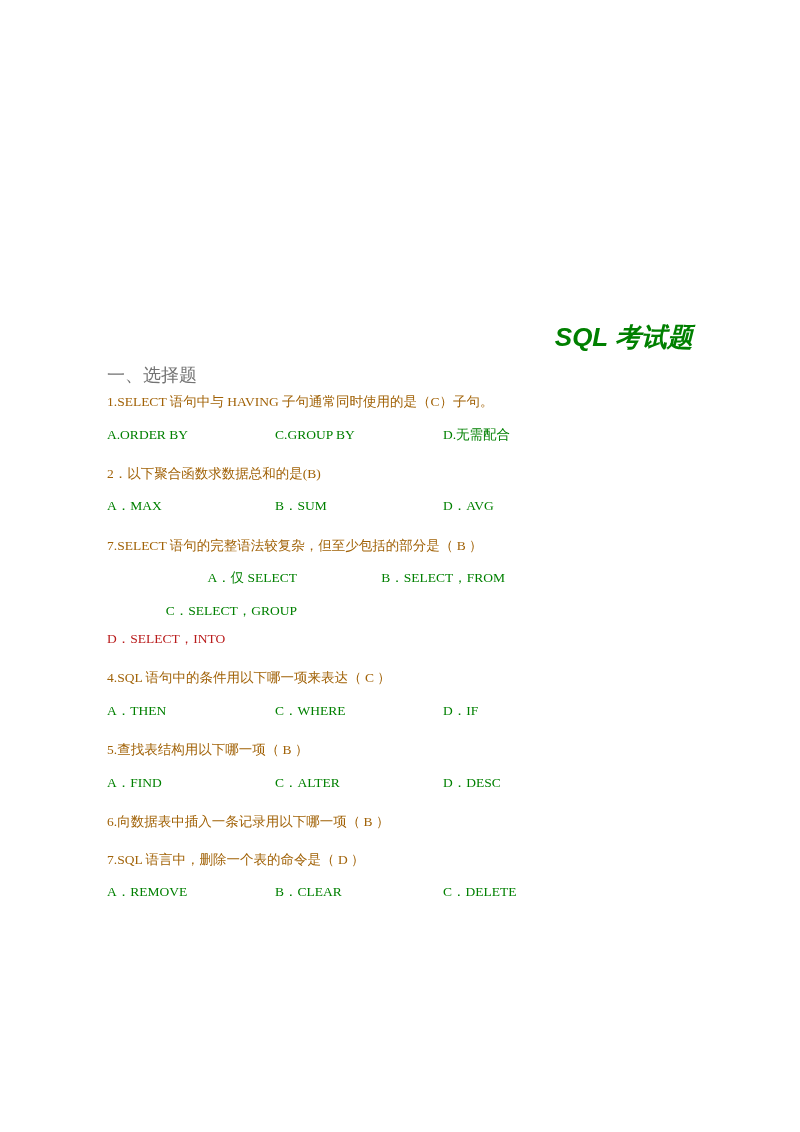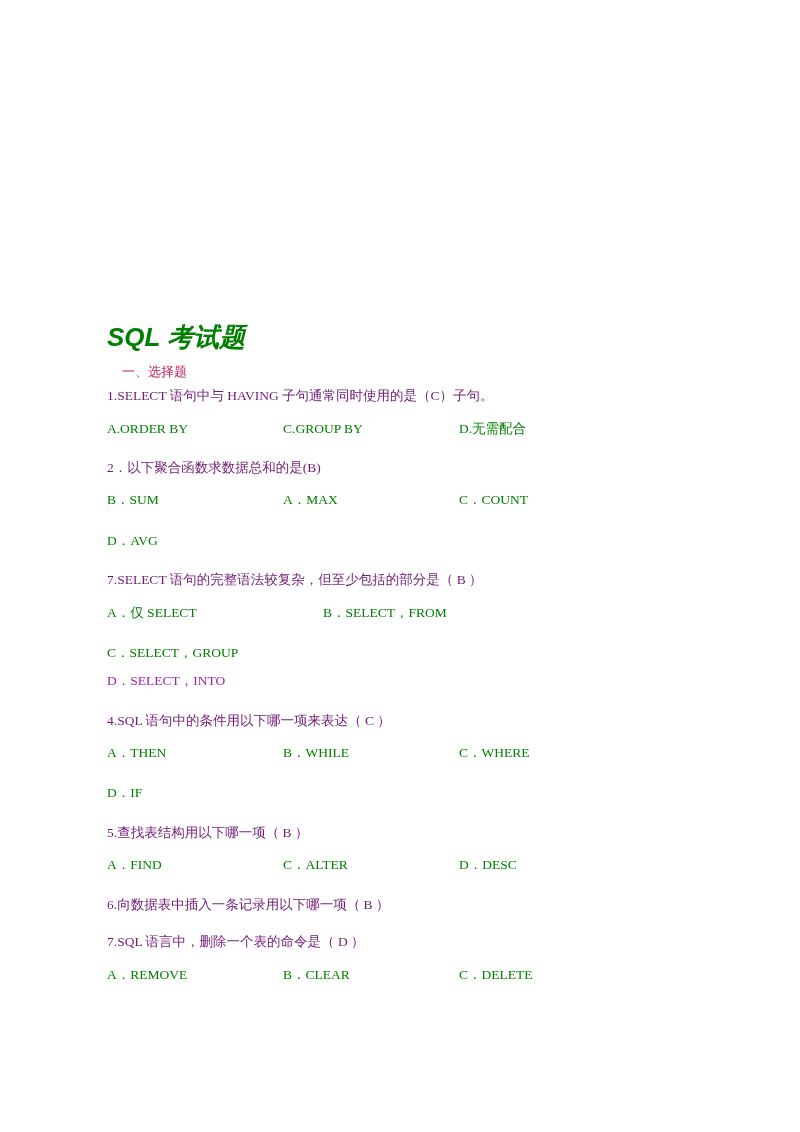--- a/index.html
+++ b/index.html
@@ -17,58 +17,59 @@
     .page {
       padding: 60px 107px 60px 107px;
       padding-top: 320px;
     }
     .title {
       font-size: 26px;
       font-weight: bold;
       color: #008000;
       margin-bottom: 8px;
       font-family: Arial, "SimSun", sans-serif;
+      text-align: right;
     }
     .title span.sql {
       font-style: italic;
     }
     .section-label {
-      font-size: 13px;
-      color: #be185d;
+      font-size: 18px;
+      color: #737373;
       margin-bottom: 4px;
-      margin-left: 15px;
     }
     .question-block {
       margin-bottom: 16px;
     }
     .question-text {
       font-size: 13.5px;
-      color: #701a75;
+      color: #a16207;
       margin-bottom: 10px;
       line-height: 1.6;
     }
     .options-row {
       display: flex;
-      gap: 16px;
+      gap: 8px;
       font-size: 13.5px;
       color: #008000;
       margin-bottom: 4px;
       flex-wrap: wrap;
     }
     .option {
       min-width: 160px;
       padding-right: 10px;
       line-height: 1.8;
     }
     .option-wide {
       min-width: 200px;
+      text-align: right;
     }
     .d-row {
       font-size: 13.5px;
-      color: #a21caf;
+      color: #b91c1c;
       margin-bottom: 4px;
       line-height: 1.8;
     }
   </style>
 </head>
 <body>
 
 <div class="page">
   <h1 class="title">
     <span class="sql">SQL 考试题</span>
@@ -80,42 +81,40 @@
     <div class="options-row">
       <span class="option">A.ORDER BY</span>
       <span class="option">C.GROUP BY</span>
       <span class="option">D.无需配合</span>
     </div>
   </div>
 
   <div class="question-block">
     <div class="question-text">2．以下聚合函数求数据总和的是(B)</div>
     <div class="options-row">
+      <span class="option">A．MAX</span>
       <span class="option">B．SUM</span>
-      <span class="option">A．MAX</span>
-      <span class="option">C．COUNT</span>
       <span class="option">D．AVG</span>
     </div>
   </div>
 
   <div class="question-block">
     <div class="question-text">7.SELECT 语句的完整语法较复杂，但至少包括的部分是（  B    ）</div>
     <div class="options-row">
       <span class="option option-wide">A．仅 SELECT</span>
       <span class="option option-wide">B．SELECT，FROM</span>
       <span class="option option-wide">C．SELECT，GROUP</span>
     </div>
     <div class="d-row">D．SELECT，INTO</div>
   </div>
 
   <div class="question-block">
     <div class="question-text">4.SQL 语句中的条件用以下哪一项来表达（   C   ）</div>
     <div class="options-row">
       <span class="option">A．THEN</span>
-      <span class="option">B．WHILE</span>
       <span class="option">C．WHERE</span>
       <span class="option">D．IF</span>
     </div>
   </div>
 
   <div class="question-block">
     <div class="question-text">5.查找表结构用以下哪一项（     B   ）</div>
     <div class="options-row">
       <span class="option">A．FIND</span>
       <span class="option">C．ALTER</span>

